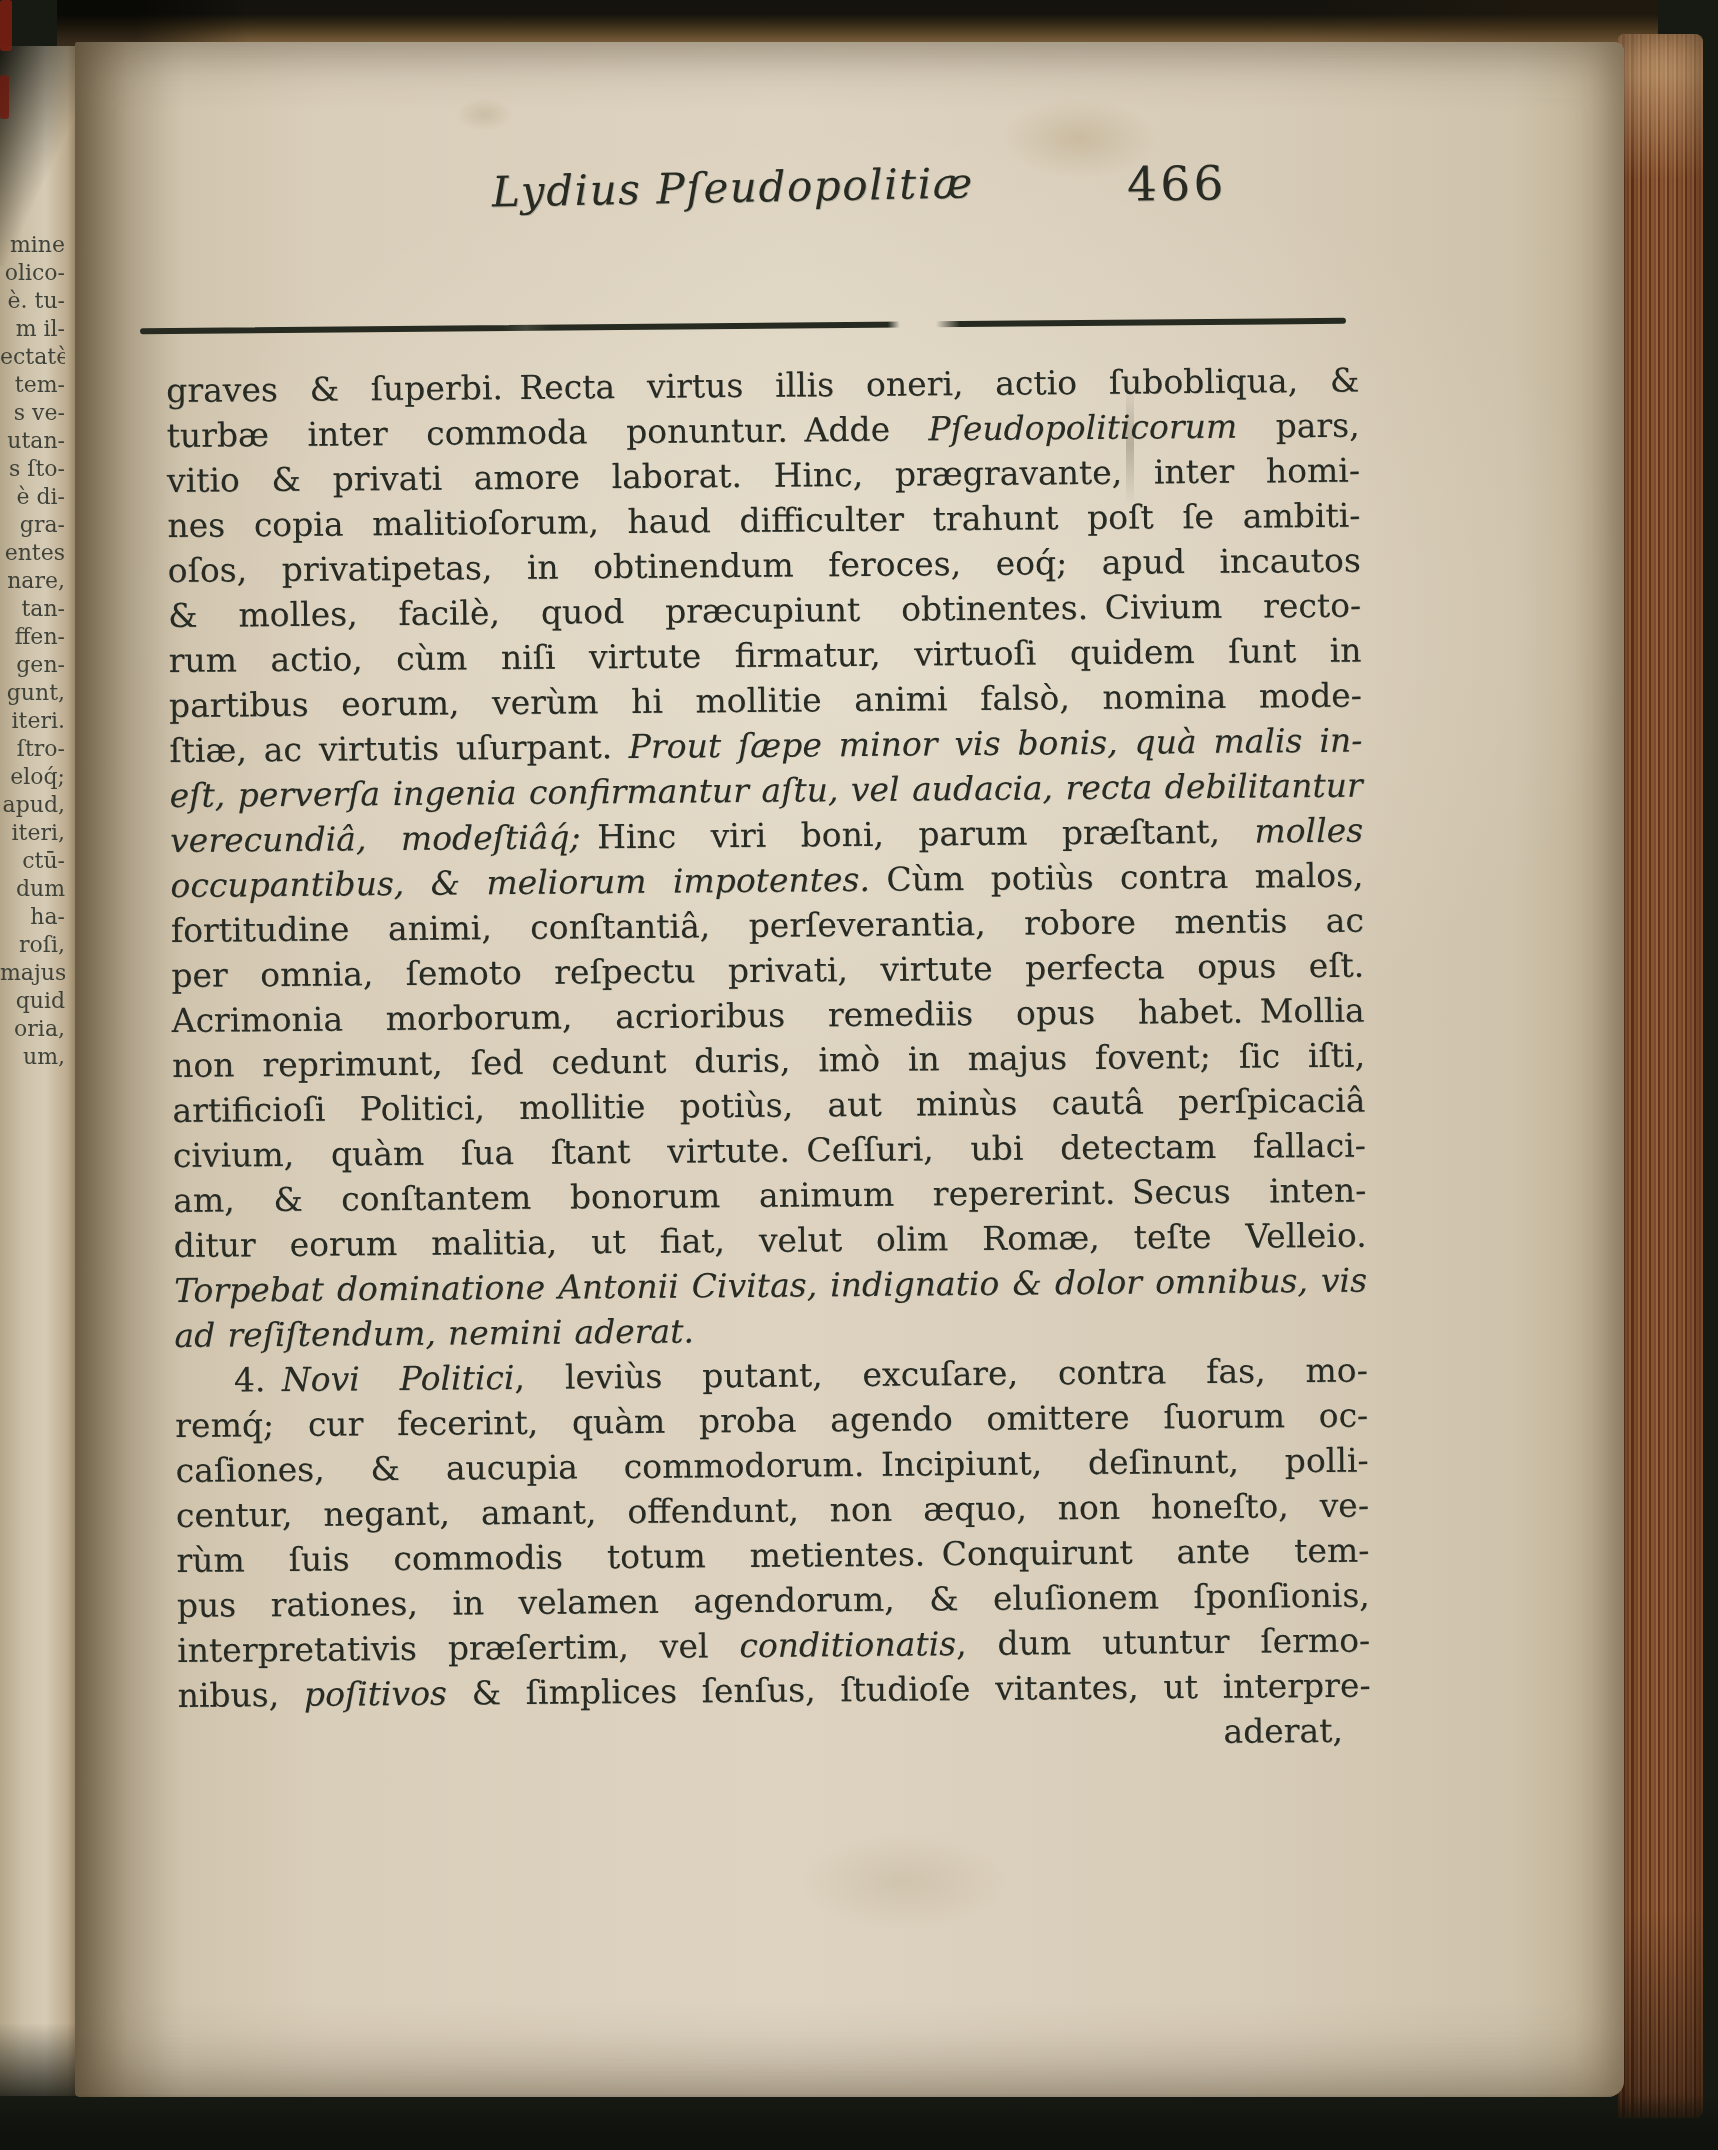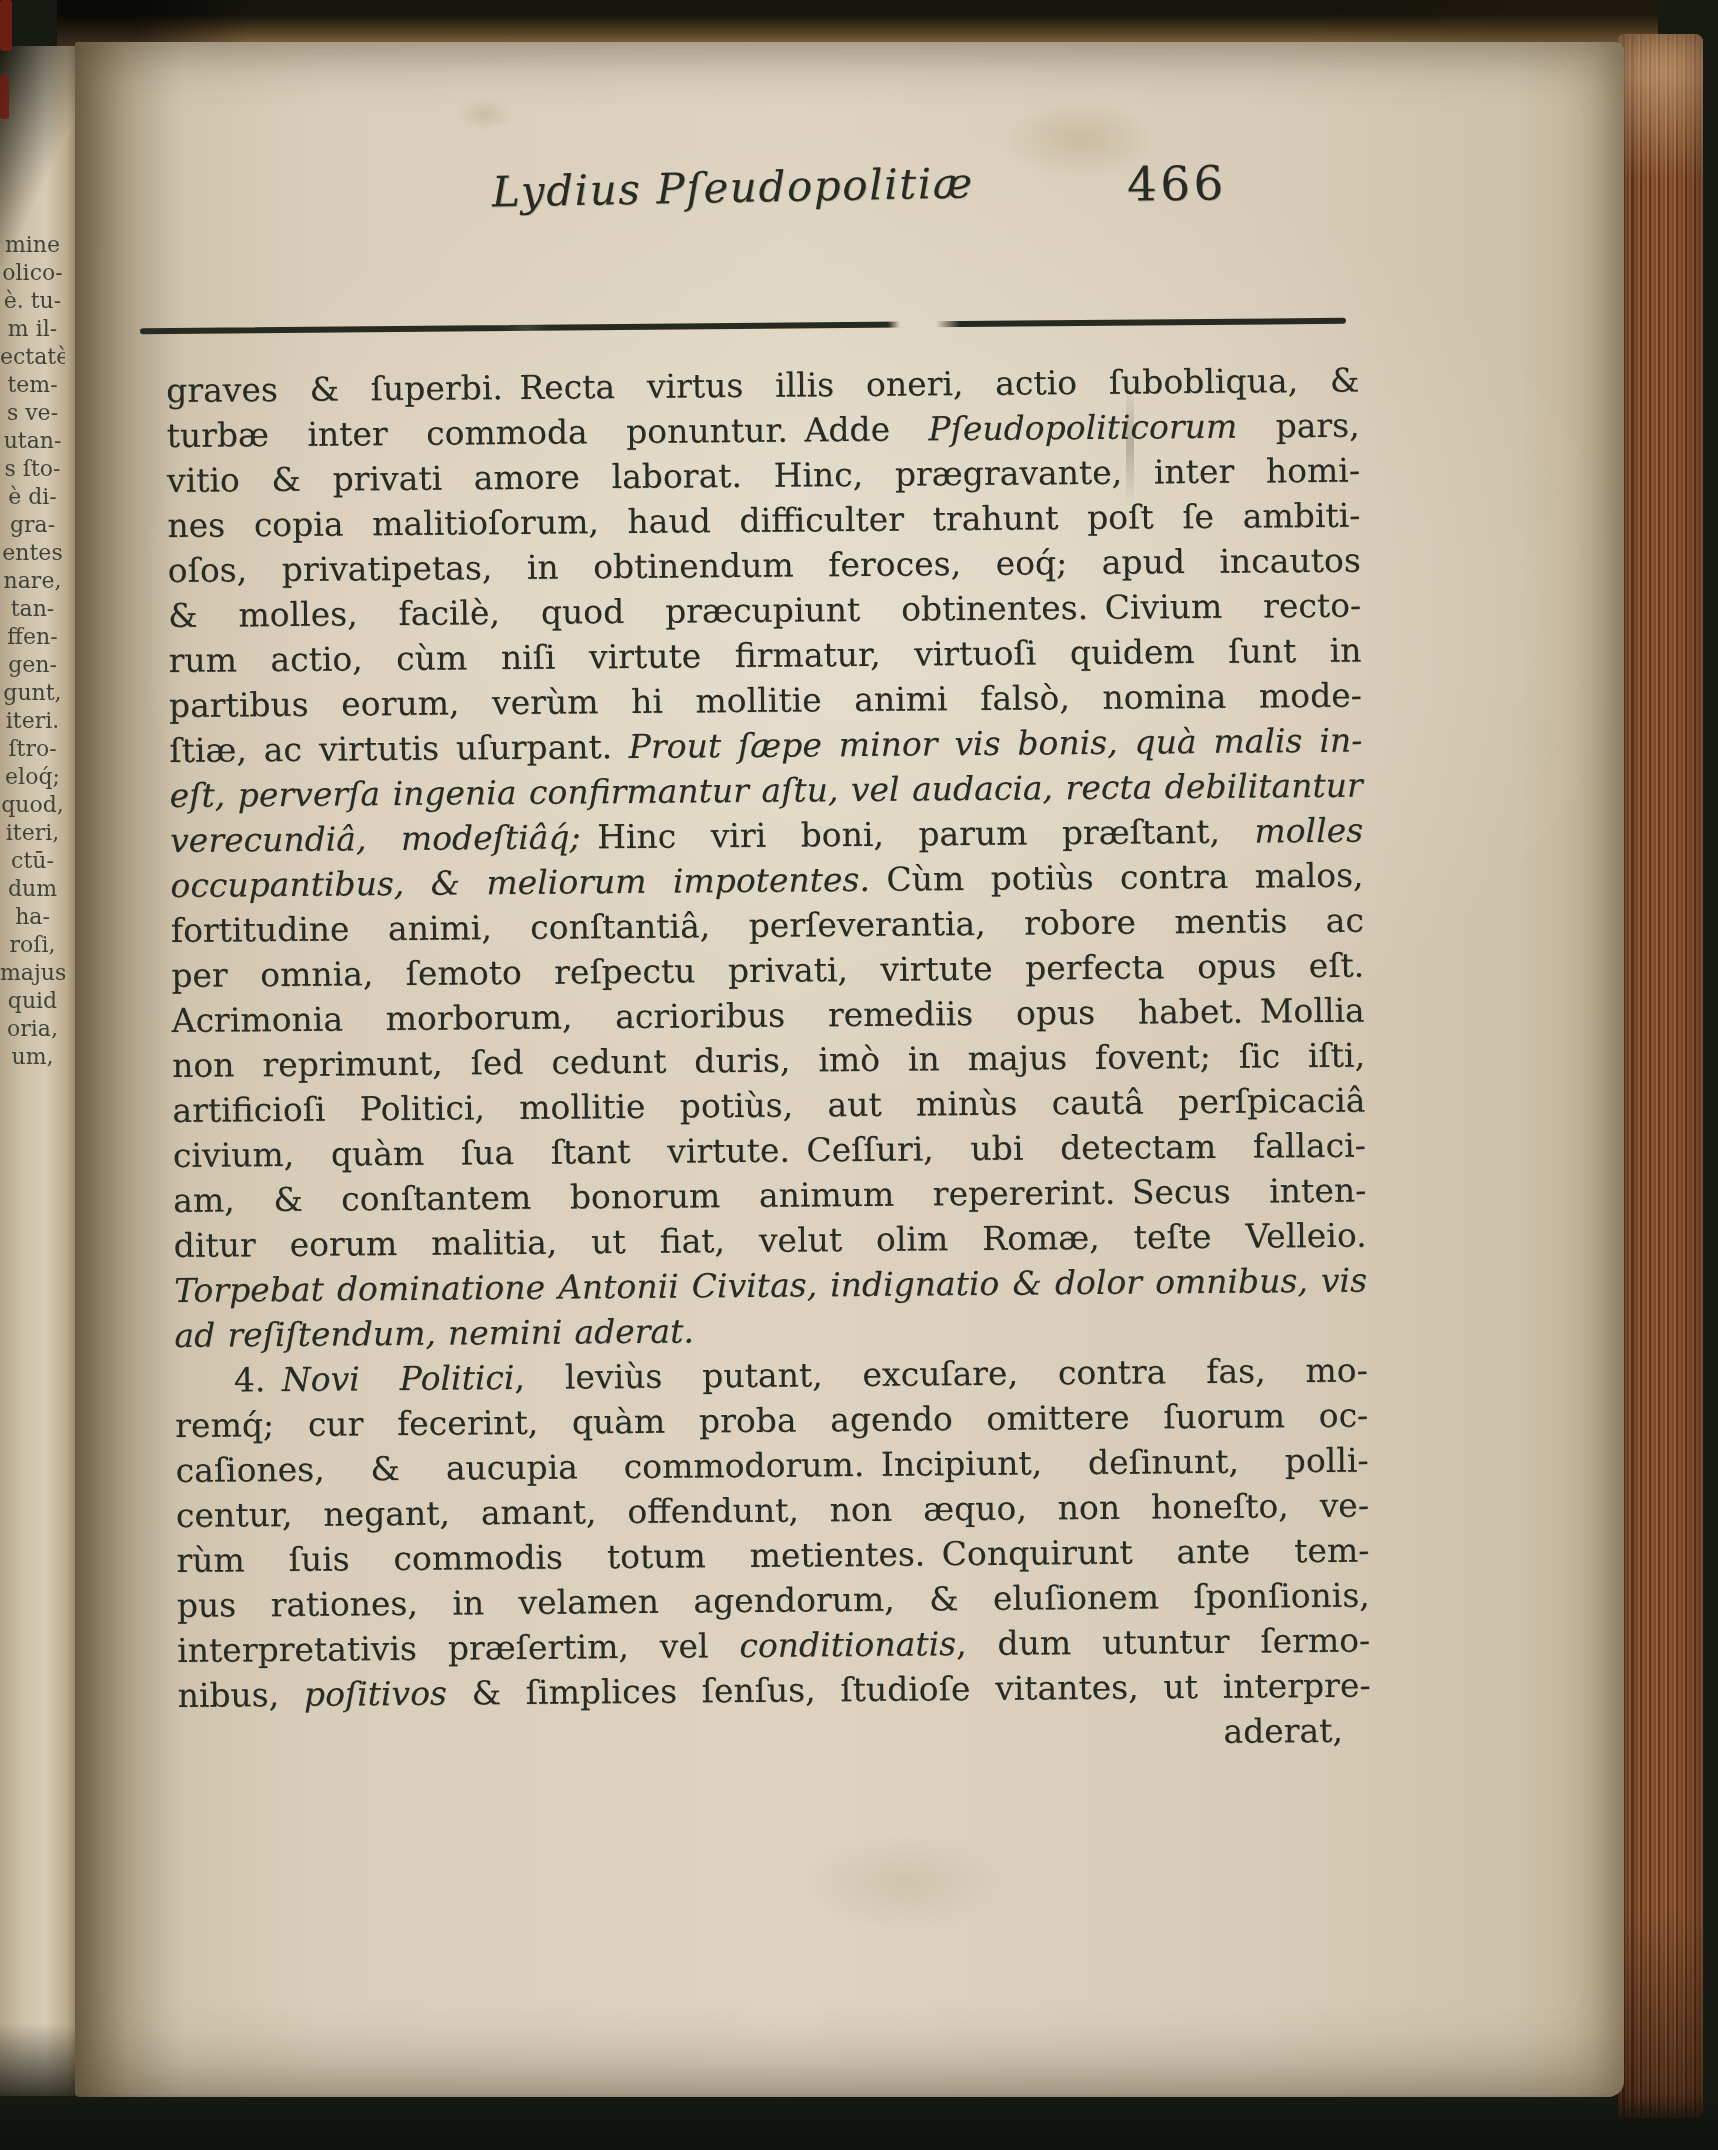--- a/index.html
+++ b/index.html
@@ -87,21 +87,21 @@
     text-shadow:0.4px 0.4px 0 rgba(39,43,36,.28);
   }
   .line{height:45px;line-height:45px;white-space:nowrap;}
   .line.stretch{white-space:normal;text-align:justify;text-align-last:justify;}
   .line.right{text-align:right;text-align-last:right;}
   .line.catchword{padding-right:28px;}
   .line .it{font-style:italic;}
   
   .fragments{
     position:absolute;left:0;top:231px;width:65px;
-    font-size:22px;line-height:28px;color:#343830;text-align:center;
+    font-size:22px;line-height:28px;color:#343830;text-align:right;
     overflow:hidden;opacity:.92;
   }
   .frag{white-space:nowrap;}
   .bottom-shadow{
     position:absolute;left:0;bottom:0;width:1719px;height:57px;
     background:linear-gradient(0deg,#10130d 30%, rgba(16,19,13,0));
   }
 </style>
 </head>
 <body>
@@ -169,21 +169,21 @@
     <div class="frag">gra-</div>
     <div class="frag">entes</div>
     <div class="frag">nare,</div>
     <div class="frag">tan-</div>
     <div class="frag">ffen-</div>
     <div class="frag">gen-</div>
     <div class="frag">gunt,</div>
     <div class="frag">iteri.</div>
     <div class="frag">ſtro-</div>
     <div class="frag">eloq́;</div>
-    <div class="frag">quod,</div>
+    <div class="frag">apud,</div>
     <div class="frag">iteri,</div>
     <div class="frag">ctū-</div>
     <div class="frag">dum</div>
     <div class="frag">ha-</div>
     <div class="frag">roſi,</div>
     <div class="frag">majus,</div>
     <div class="frag">quid</div>
     <div class="frag">oria,</div>
     <div class="frag">um,</div>
   </div>

